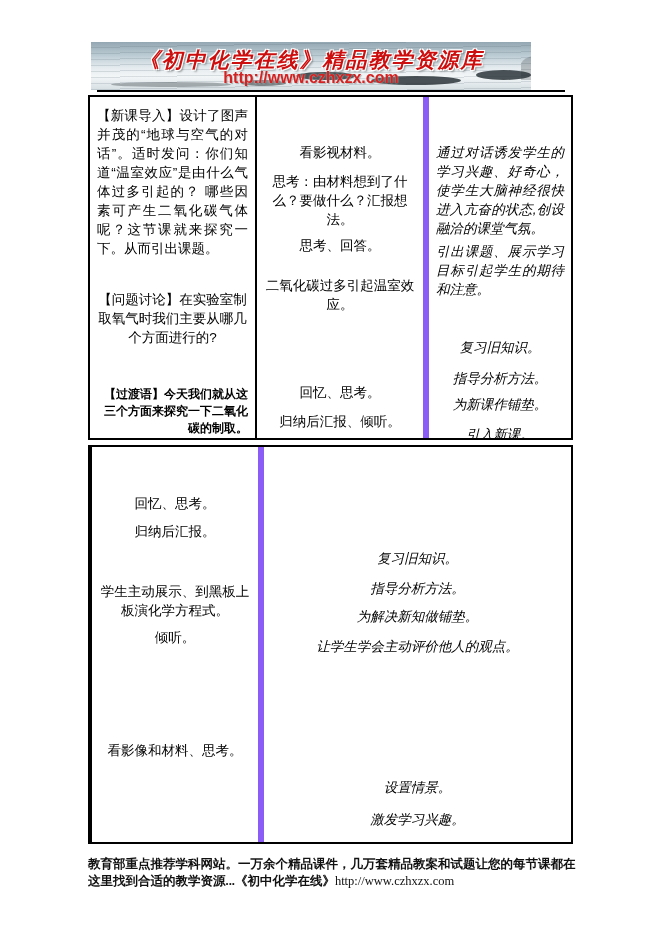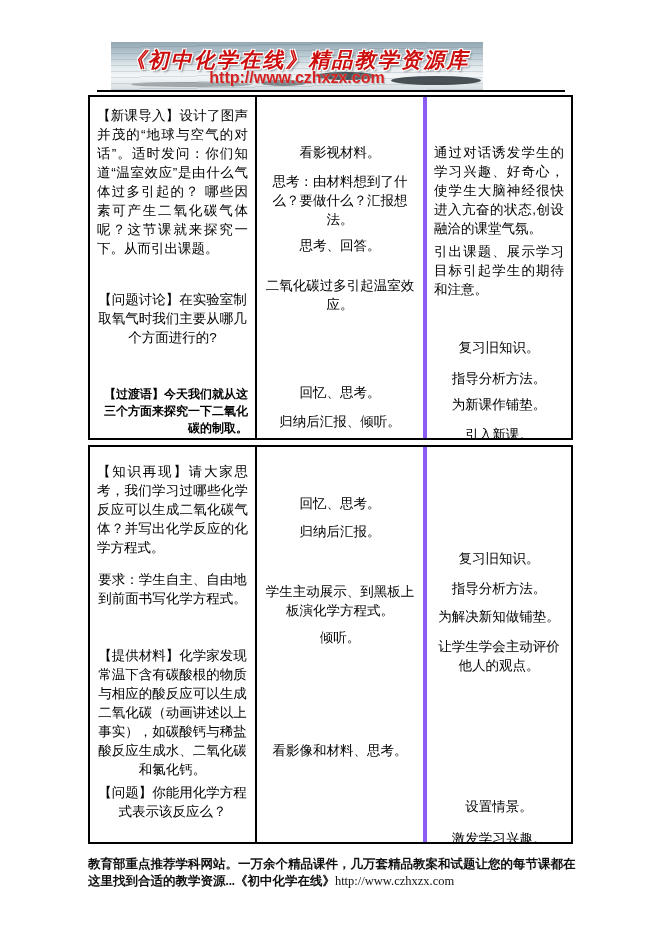--- a/index.html
+++ b/index.html
@@ -1,20 +1,20 @@
 <!DOCTYPE html>
 <html><head>
 <meta charset="utf-8">
 <style>
   html,body{margin:0;padding:0;background:#fff;}
   .page{position:relative;width:661px;height:935px;background:#ffffff;overflow:hidden;
         font-family:"Liberation Sans","DejaVu Sans",sans-serif;color:#000;}
 
   
-  .banner{position:absolute;left:111px;top:42px;width:372px;height:48px;overflow:hidden;
+  .banner{position:absolute;left:91px;top:42px;width:440px;height:48px;overflow:hidden;
           background:linear-gradient(180deg,#93a7b2 0%,#bcccd4 28%,#e3eaee 52%,#f3f6f7 72%,#d6dfe3 100%);}
   .banner .streaks{position:absolute;inset:0;
           background:repeating-linear-gradient(179deg,rgba(255,255,255,0) 0 5px,rgba(84,104,116,.18) 5px 6px);}
   .sil{position:absolute;background:#2b3539;border-radius:50%;opacity:.85;}
   .sil.s1{left:205px;top:30px;width:60px;height:8px;}
   .sil.s2{left:280px;top:34px;width:90px;height:9px;}
   .sil.s3{left:150px;top:38px;width:45px;height:6px;opacity:.55;}
   .sil.s4{left:385px;top:28px;width:55px;height:10px;}
   .sil.s5{left:430px;top:12px;width:70px;height:26px;opacity:.25;border-radius:40% 60% 0 0;}
   .sil.s6{left:20px;top:40px;width:120px;height:5px;opacity:.35;}
@@ -27,21 +27,21 @@
   .banner-underline{position:absolute;left:97px;top:90px;width:468px;height:2px;background:#000;}
 
   
   .doc-table{position:absolute;left:88px;top:95px;width:485px;}
   .t-row{display:flex;border:2px solid #000;box-sizing:border-box;background:#fff;}
   .row1{height:345px;}
   .row2{height:399px;margin-top:5px;}
   .cell{box-sizing:border-box;padding:0 7px;overflow:hidden;}
   .c1{width:165px;}
   .c2{width:168px;border-left:2px solid #000;}
-  .c3{flex:1;border-left:4px solid #8b5cf6;}
+  .c3{flex:1;border-left:6px solid #8b5cf6;font-style:italic;}
   .p{margin:0;font-size:13.5px;line-height:19px;}
   .jst{text-align:justify;}
   .ctr{text-align:center;}
   .kai{font-size:12px;line-height:17px;font-weight:bold;text-align:right;}
 
   
   .footer{position:absolute;left:88px;top:856px;width:490px;
           font-family:"Liberation Serif","DejaVu Serif",serif;
           font-size:12.5px;line-height:17px;font-weight:bold;color:#111;}
   .footer-url{font-family:"Liberation Serif","DejaVu Serif",serif;font-weight:normal;}
@@ -86,26 +86,20 @@
         <p class="p jst" style="margin-top:4px">引出课题、展示学习目标引起学生的期待和注意。</p>
         <p class="p ctr" style="margin-top:39px">复习旧知识。</p>
         <p class="p ctr" style="margin-top:12px">指导分析方法。</p>
         <p class="p ctr" style="margin-top:7px">为新课作铺垫。</p>
         <p class="p ctr" style="margin-top:11px">引入新课。</p>
 
       </div>
     </div>
 
     <div class="t-row row2">
-      <div class="cell c1">
-        <p class="p jst" style="margin-top:15px">【知识再现】请大家思考，我们学习过哪些化学反应可以生成二氧化碳气体？并写出化学反应的化学方程式。</p>
-        <p class="p ctr" style="margin-top:13px">要求：学生自主、自由地到前面书写化学方程式。</p>
-        <p class="p ctr" style="margin-top:38px">【提供材料】化学家发现常温下含有碳酸根的物质与相应的酸反应可以生成二氧化碳（动画讲述以上事实），如碳酸钙与稀盐酸反应生成水、二氧化碳和氯化钙。</p>
-        <p class="p ctr" style="margin-top:4px">【问题】你能用化学方程式表示该反应么？</p>
-      </div>
       <div class="cell c2">
         <p class="p ctr" style="margin-top:47px">回忆、思考。</p>
         <p class="p ctr" style="margin-top:9px">归纳后汇报。</p>
         <p class="p ctr" style="margin-top:41px">学生主动展示、到黑板上板演化学方程式。</p>
         <p class="p ctr" style="margin-top:8px">倾听。</p>
         <p class="p ctr" style="margin-top:94px">看影像和材料、思考。</p>
       </div>
       <div class="cell c3">
         <p class="p ctr" style="margin-top:102px">复习旧知识。</p>
         <p class="p ctr" style="margin-top:11px">指导分析方法。</p>

